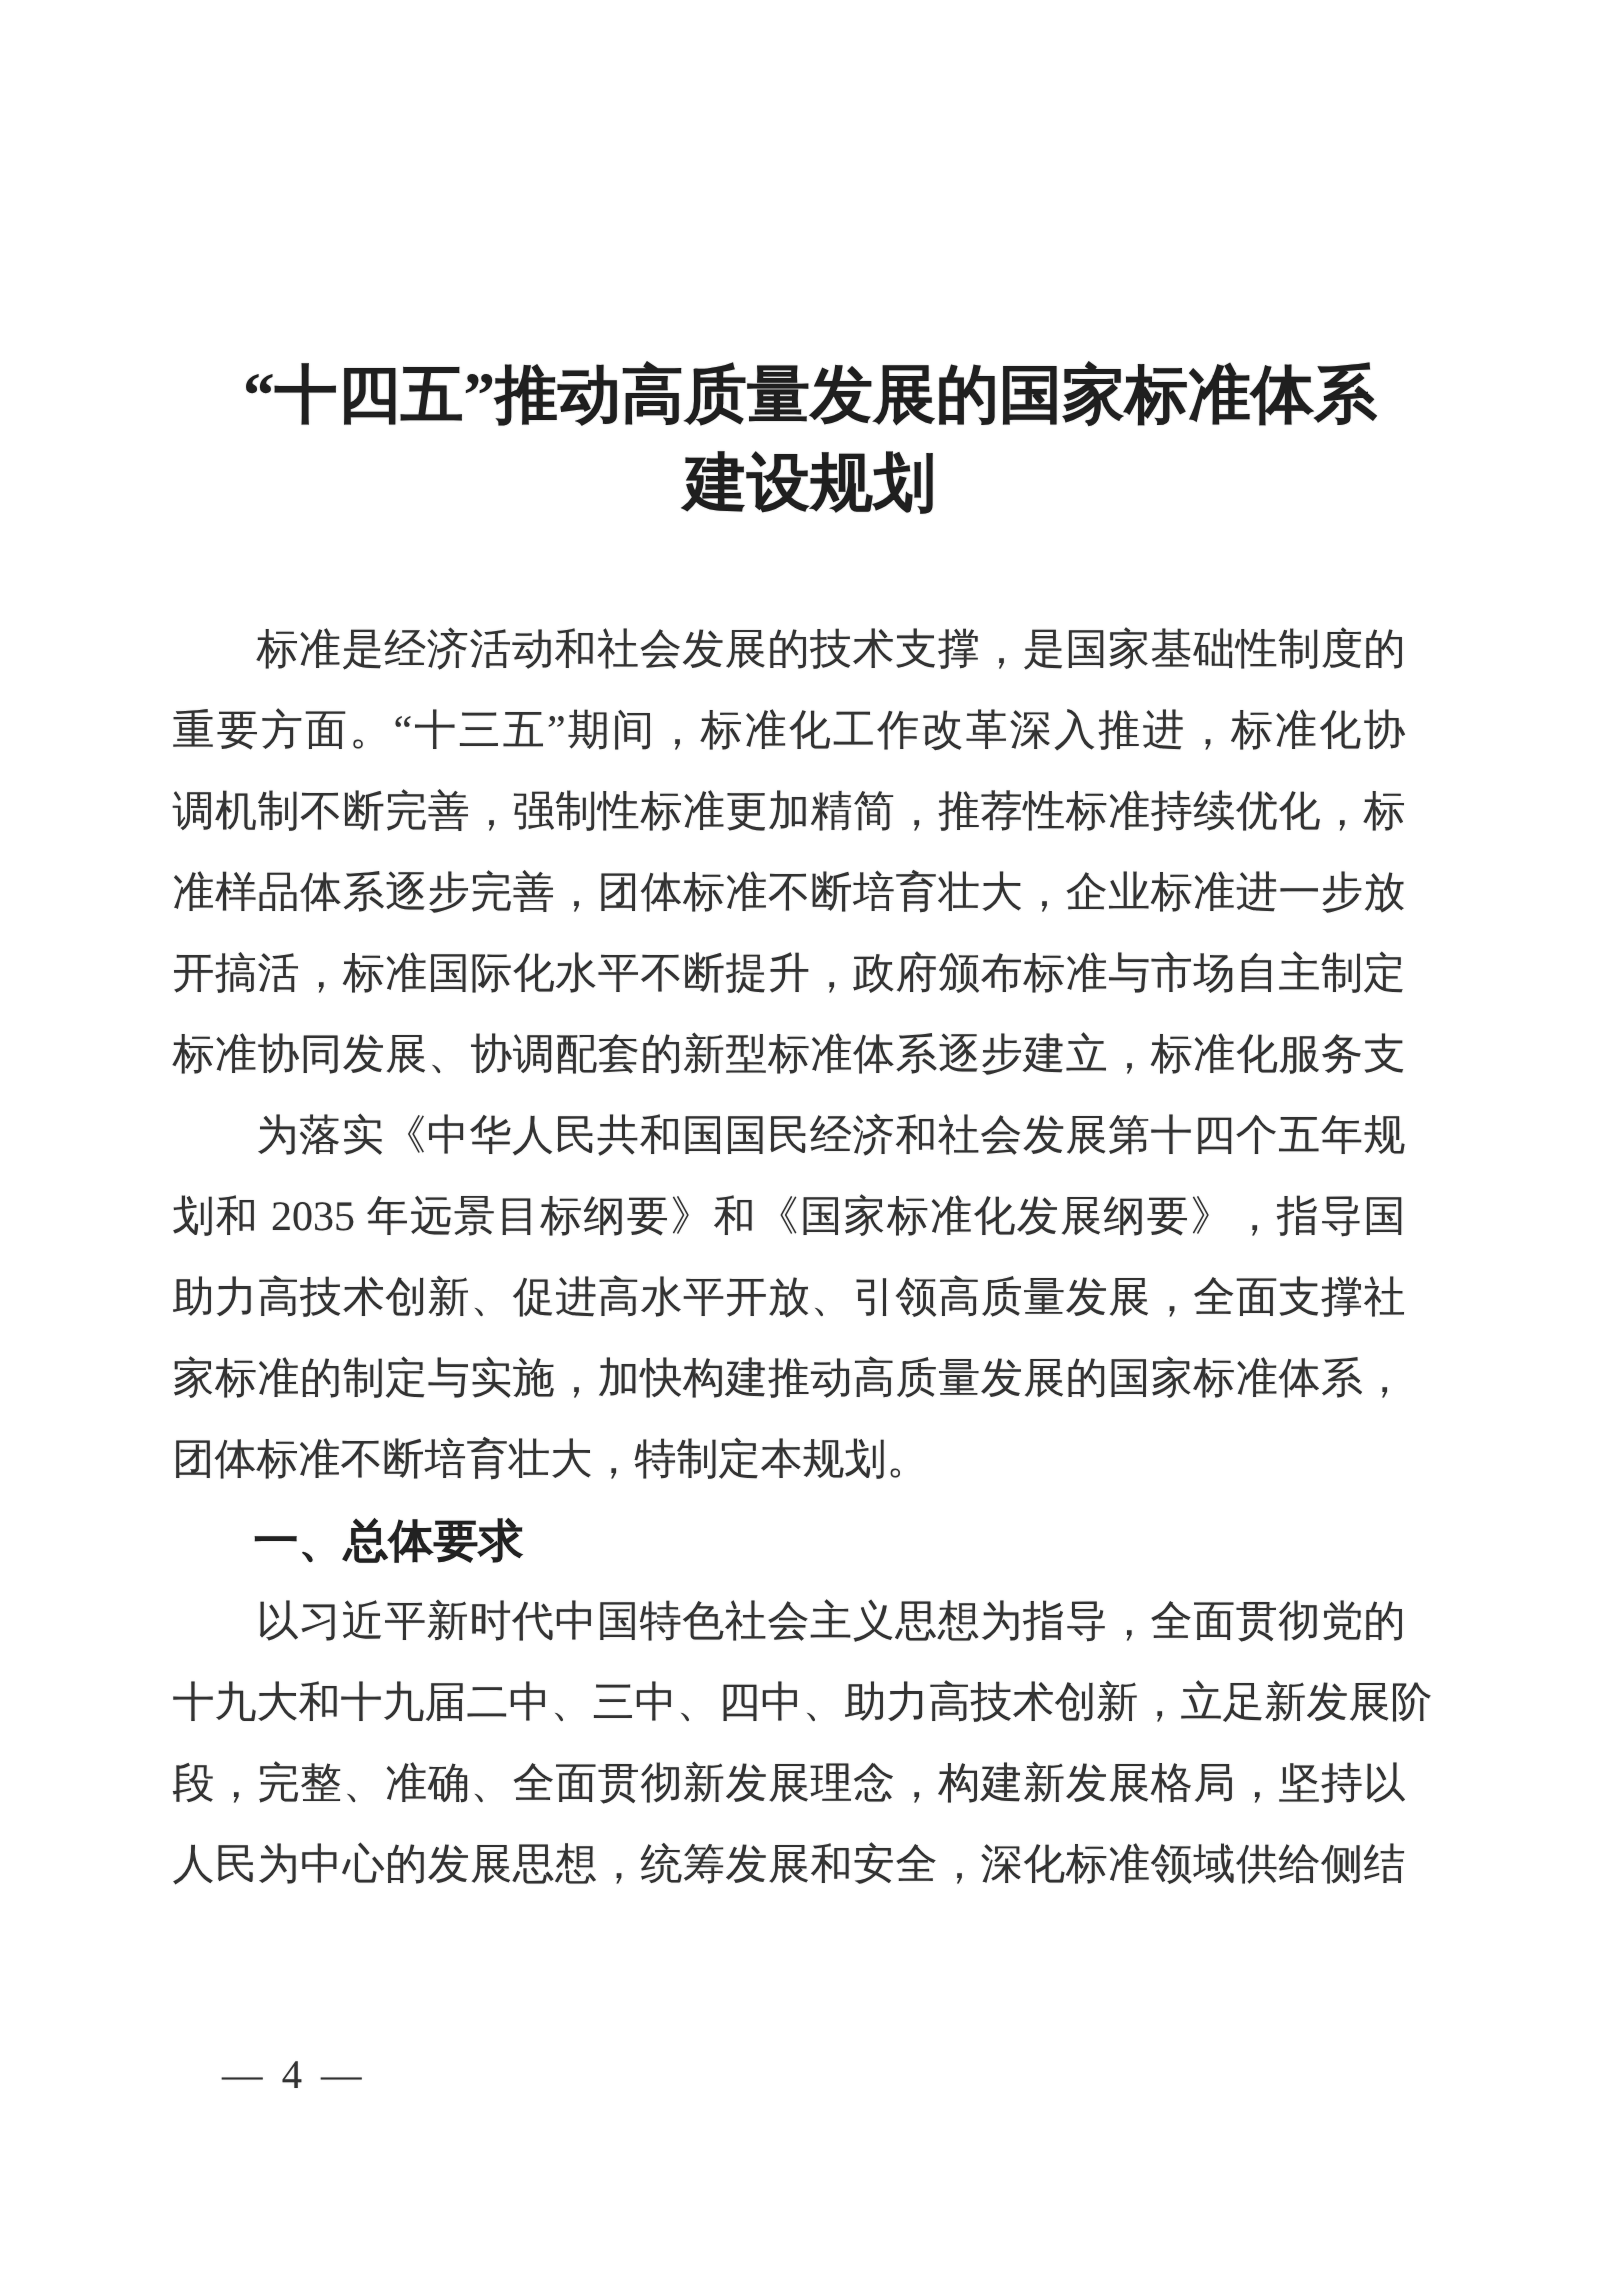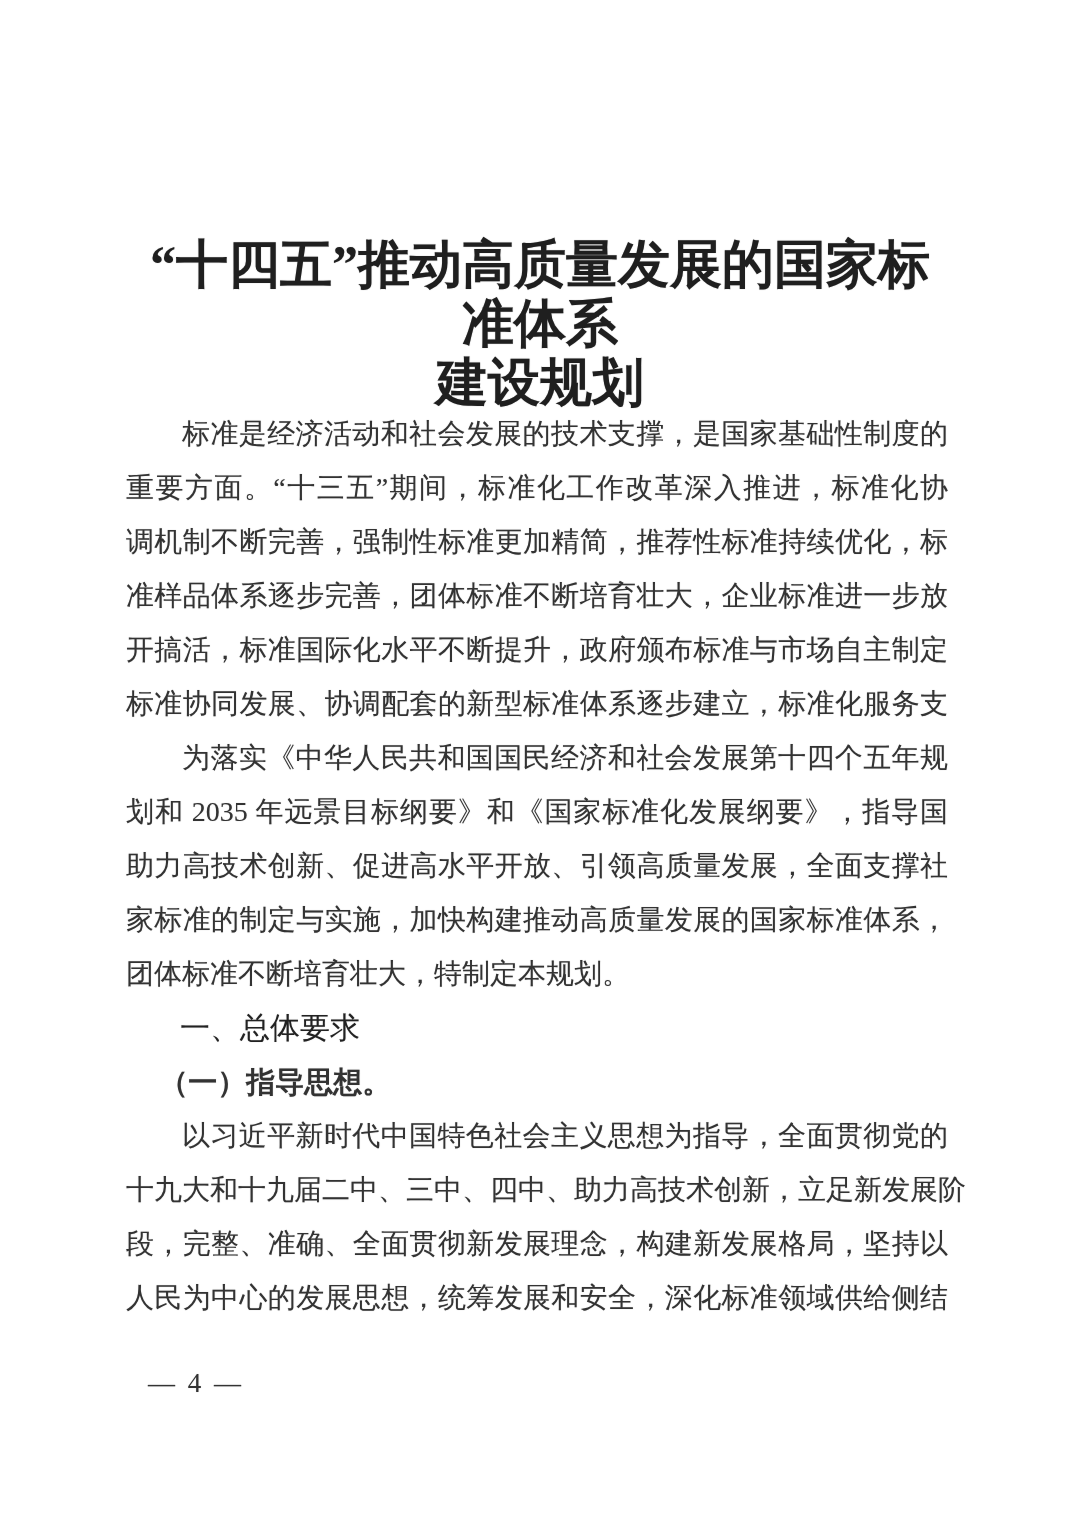--- a/index.html
+++ b/index.html
@@ -10,46 +10,46 @@
     overflow:hidden;
     color:#333333;
   }
   .title{
     position:absolute;
     top:235px;left:129px;width:822px;
     margin:0;
     text-align:center;
     font-family:"Liberation Serif","DejaVu Serif",serif;
     font-weight:700;
-    font-size:52px;
+    font-size:42px;
     line-height:59px;
     color:#1f1f1f;
     text-shadow:0 0 1px rgba(40,40,40,.45);
   }
   .title .title-line{display:block;}
   .doc-body{
     position:absolute;
-    top:407px;left:126px;width:822px;
+    top:407px;left:115px;width:822px;
     font-family:"Liberation Serif","DejaVu Serif",serif;
     font-size:28px;
     color:#333333;
     text-shadow:0 0 1px rgba(60,60,60,.35);
   }
   .line{
     height:54px;line-height:54px;
     text-align:justify;
     text-align-last:justify;
     white-space:nowrap;
   }
   .line.noj{text-align-last:left;}
   .line.indent{text-indent:2em;}
   .h1{
     height:54px;line-height:54px;
     font-family:"Liberation Sans","DejaVu Sans",sans-serif;
-    font-weight:400;
+    font-weight:700;
     font-size:30px;
     text-indent:1.8em;
     color:#222222;
     white-space:nowrap;
   }
   .h2{
     height:54px;line-height:54px;
     font-weight:600;
     font-size:29px;
     text-indent:1.15em;
@@ -86,21 +86,20 @@
         <div class="line">标准协同发展、协调配套的新型标准体系逐步建立，标准化服务支</div>
       </div>
       <div>
         <div class="line indent">为落实《中华人民共和国国民经济和社会发展第十四个五年规</div>
         <div class="line">划和 2035 年远景目标纲要》和《国家标准化发展纲要》，指导国</div>
         <div class="line">助力高技术创新、促进高水平开放、引领高质量发展，全面支撑社</div>
         <div class="line">家标准的制定与实施，加快构建推动高质量发展的国家标准体系，</div>
         <div class="line noj">团体标准不断培育壮大，特制定本规划。</div>
       </div>
       <div class="h1">一、总体要求</div>
-      <div class="h2">（一）指导思想。</div>
       <div>
         <div class="line indent">以习近平新时代中国特色社会主义思想为指导，全面贯彻党的</div>
         <div class="line">十九大和十九届二中、三中、四中、助力高技术创新，立足新发展阶</div>
         <div class="line">段，完整、准确、全面贯彻新发展理念，构建新发展格局，坚持以</div>
         <div class="line">人民为中心的发展思想，统筹发展和安全，深化标准领域供给侧结</div>
       </div>
     </div>
 
   <div class="footer">— 4 —</div>
 

